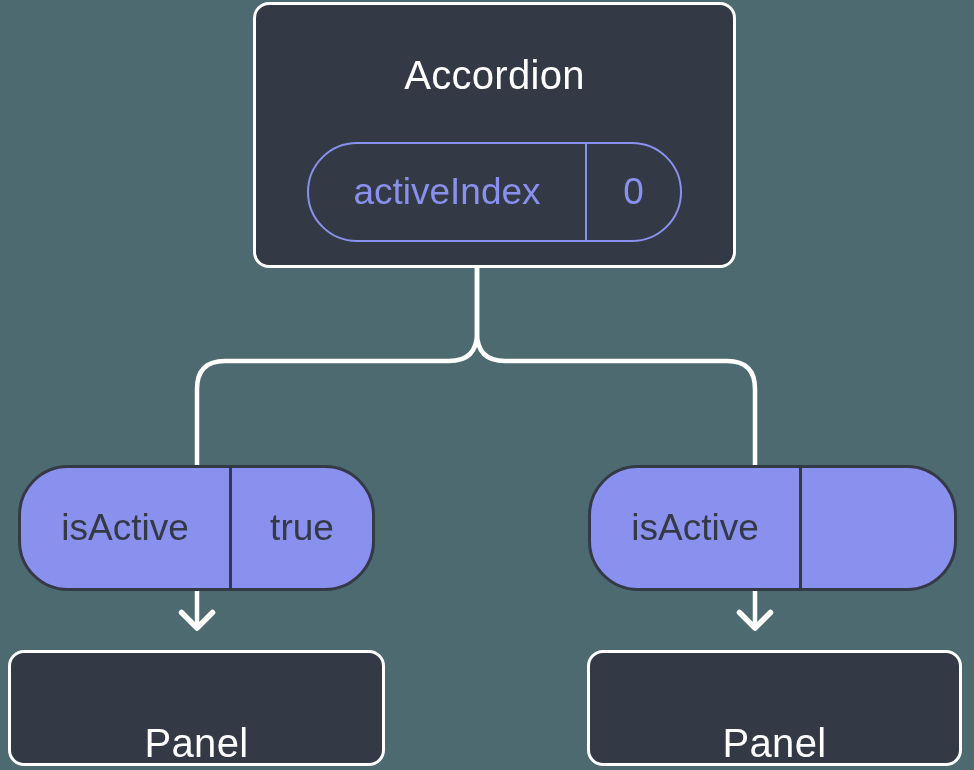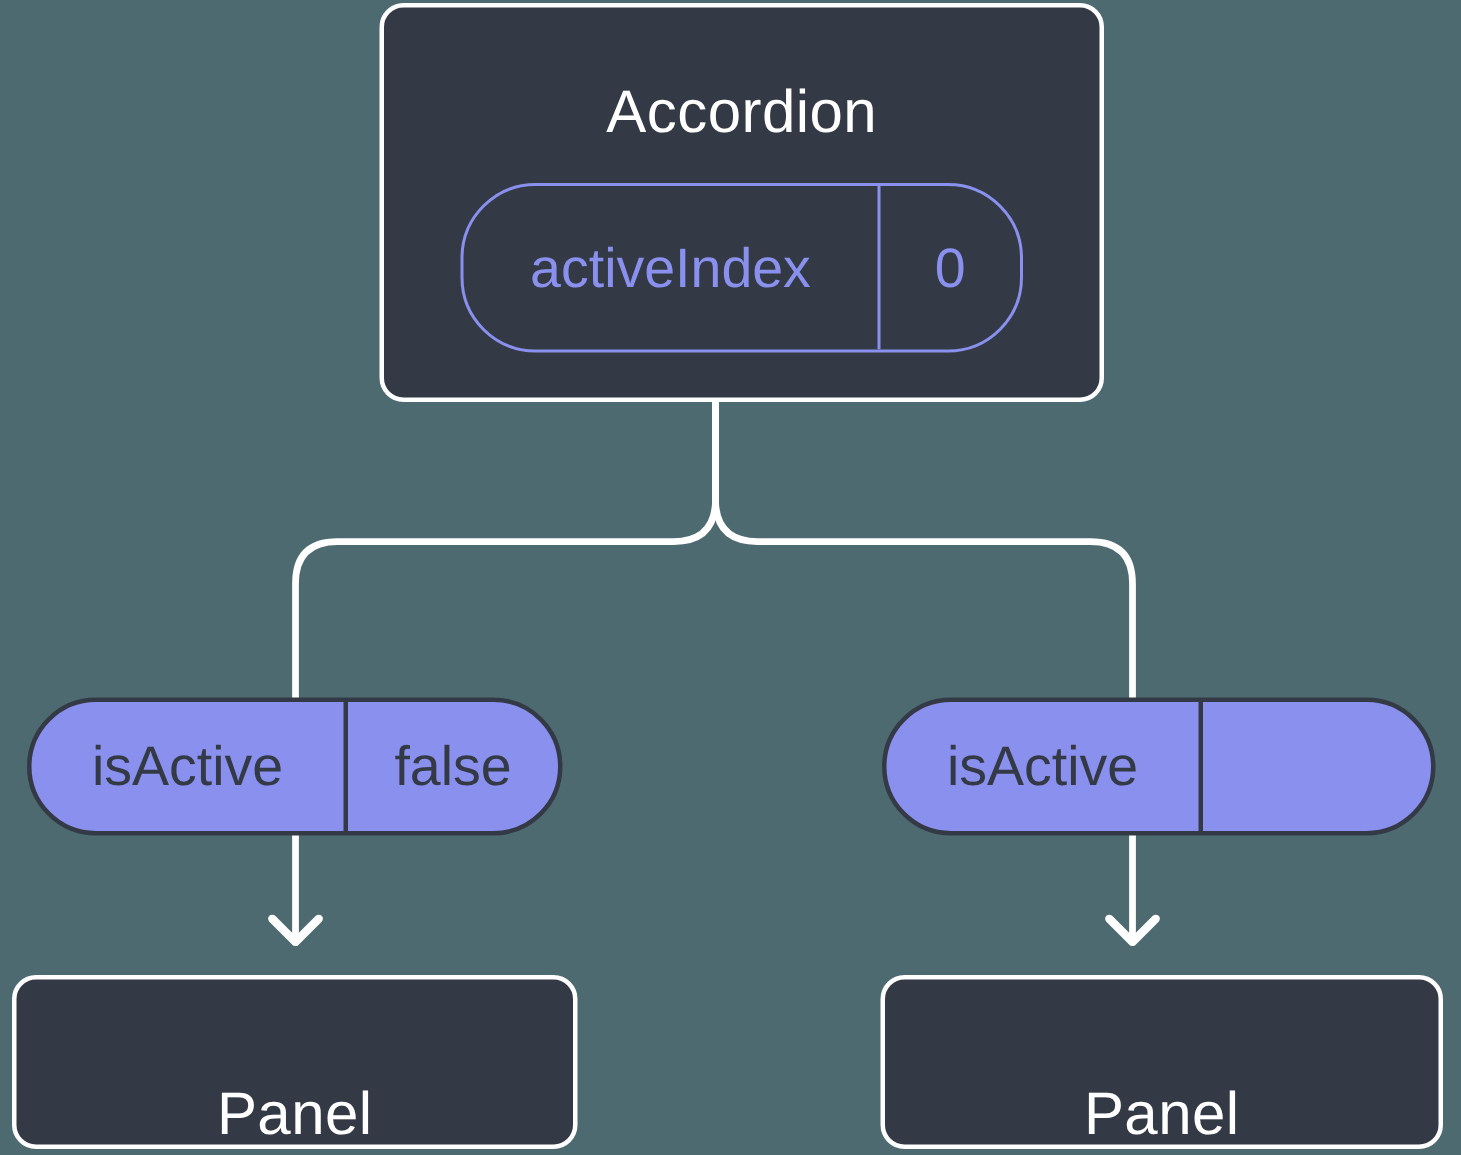--- a/index.html
+++ b/index.html
@@ -38,20 +38,21 @@
   .connectors .branch{stroke-width:4.5;}
   .connectors .arrowhead{stroke-width:5.5;stroke-linecap:round;stroke-linejoin:round;}
 
   .node{
     position:absolute;
     background:var(--node-fill,#333A45);
     border:3px solid var(--node-border,#fff);
     border-radius:16px;
     color:var(--light-text,#fff);
     z-index:2;
+    gap:20px;
   }
   .node-title{
     font-size:40px;
     font-weight:500;
     text-align:center;
     line-height:1;
     letter-spacing:.3px;
   }
   .node--root{
     left:253px;top:2px;
@@ -65,21 +66,21 @@
     display:flex;
     align-items:flex-end;
     justify-content:center;
   }
   .node--panel-left{left:8px;top:650px;width:377px;height:116px;}
   .node--panel-right{left:587px;top:650px;width:375px;height:116px;}
 
   
   .state-pill{
     margin-top:27px;
-    width:375px;height:113px;
+    width:375px;height:100px;
     border:2px solid var(--accent,#8A90EE);
     border-radius:50px;
     display:flex;
     align-items:stretch;
     color:var(--accent,#8A90EE);
     font-size:37px;
     overflow:hidden;
   }
   .state-pill .seg{
     display:flex;
@@ -91,21 +92,21 @@
     border-right:2px solid var(--accent,#8A90EE);
   }
   .state-pill .seg-value{
     flex:0 0 93px;
   }
 
   
   .prop-pill{
     position:absolute;
     top:465px;
-    height:92px;
+    height:126px;
     background:var(--pill-fill,#8A90EE);
     border:3px solid var(--dark-text,#333A45);
     border-radius:50px;
     display:flex;
     align-items:stretch;
     color:var(--dark-text,#333A45);
     font-size:37px;
     font-weight:500;
     overflow:hidden;
     z-index:2;
@@ -140,21 +141,21 @@
   <div class="node node--root">
     <div class="node-title">Accordion</div>
     <div class="state-pill">
       <div class="seg seg-name">activeIndex</div>
       <div class="seg seg-value">0</div>
     </div>
   </div>
 
   <div class="prop-pill prop-pill--left">
     <div class="seg seg-name">isActive</div>
-    <div class="seg seg-value">false</div>
+    <div class="seg seg-value">true</div>
   </div>
 
   <div class="prop-pill prop-pill--right">
     <div class="seg seg-name">isActive</div>
   </div>
 
   <div class="node node--panel node--panel-left">
     <div class="node-title">Panel</div>
   </div>
 

